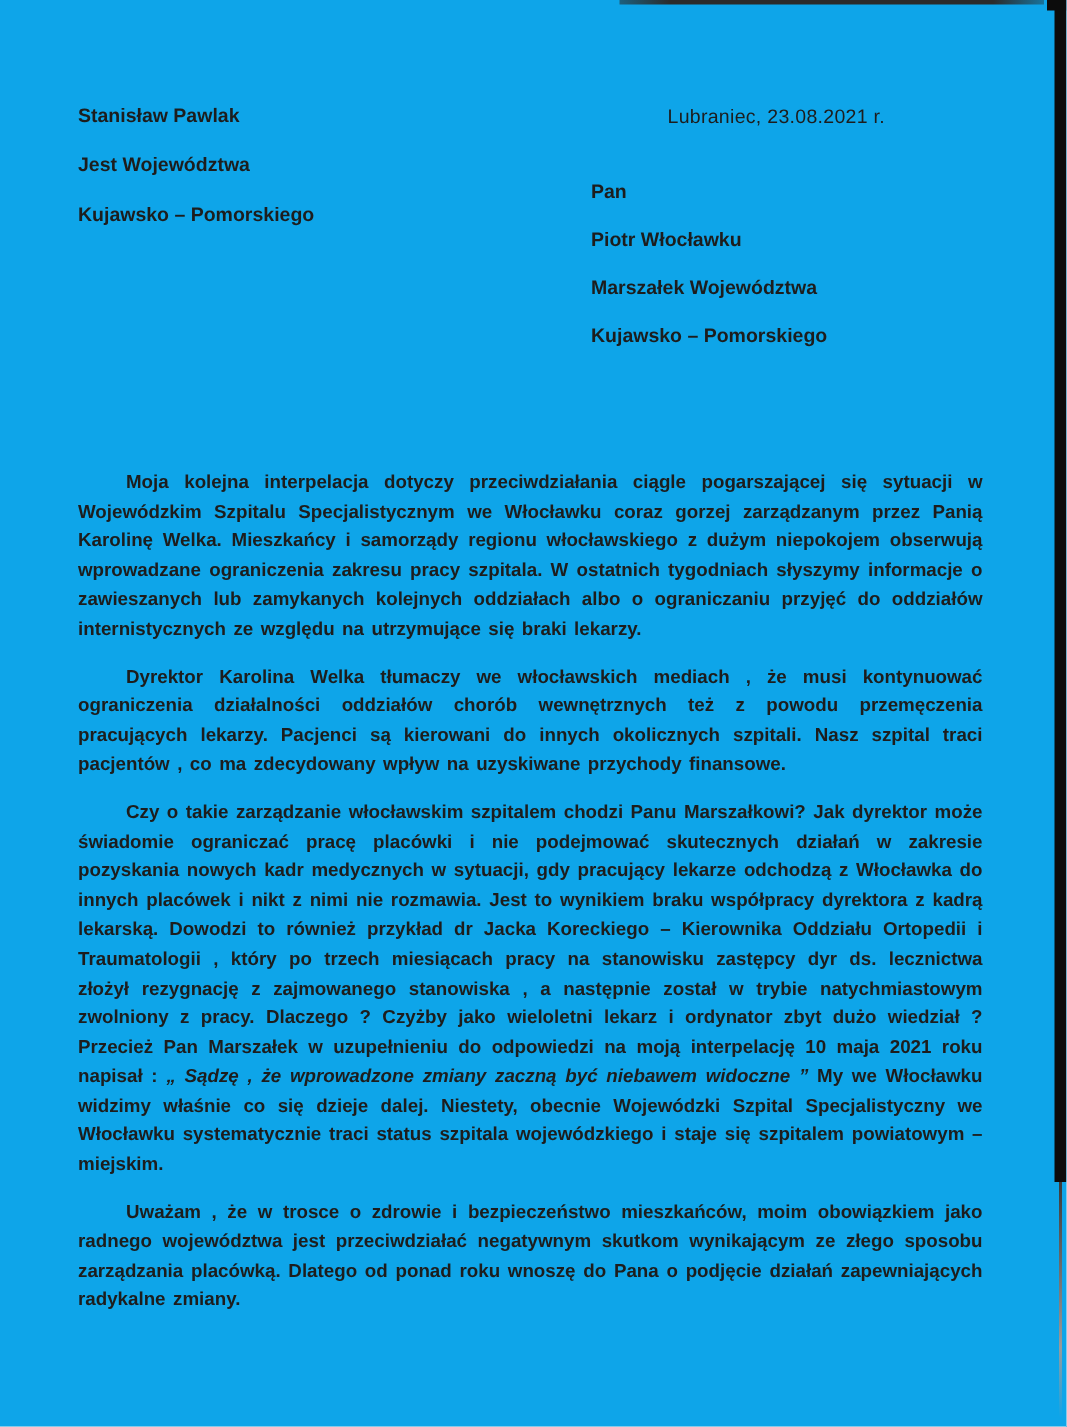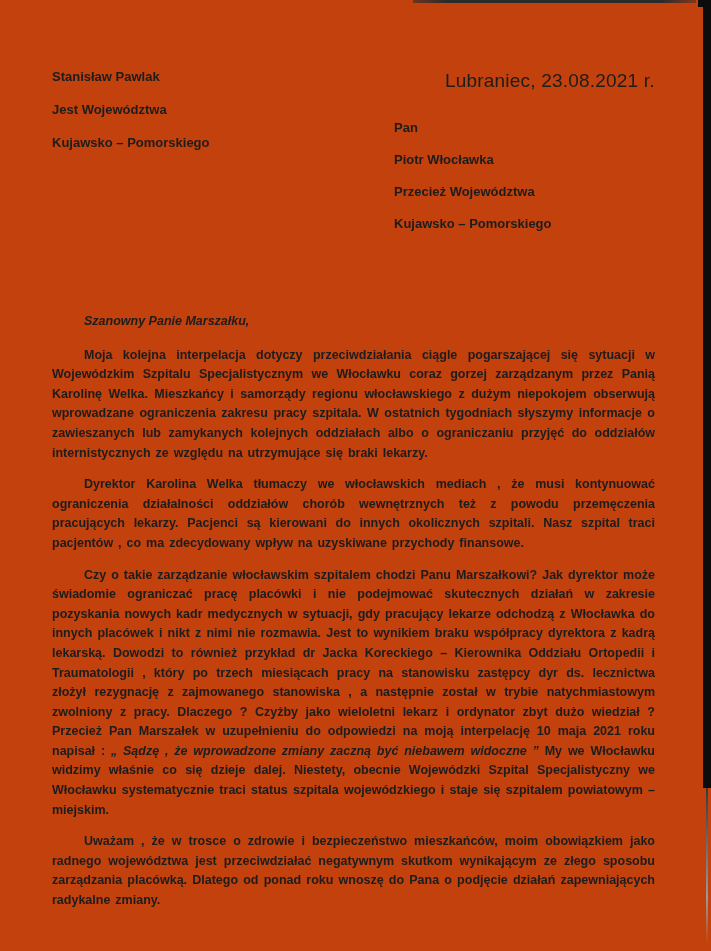--- a/index.html
+++ b/index.html
@@ -1,20 +1,20 @@
 <!DOCTYPE html>
 <html lang="pl"><head>
 <meta charset="utf-8">
 <style>
   html, body { margin: 0; padding: 0; background: #e8e8e8; }
   .page {
     position: relative;
     width: 711px;
     height: 951px;
-    background: #c2410c;
+    background: #0ea5e9;
     font-family: "Liberation Sans", sans-serif;
     color: #1d1d1d;
     overflow: hidden;
     box-sizing: border-box;
     text-decoration: underline;
   }
   
   .artifact-top {
     position: absolute; left: 413px; top: 0; width: 283px; height: 3px;
     background: linear-gradient(to right, rgba(40,40,40,.55), #2b2b2b 12%, #2b2b2b 88%, rgba(40,40,40,.4));
@@ -32,21 +32,21 @@
     background: #0c0c0c;
   }
   
   .sender {
     position: absolute; left: 52px; top: 70px;
     font-size: 13px; font-weight: 700; line-height: 14px;
   }
   .sender .line { margin-bottom: 19px; white-space: nowrap; }
   .date-line {
     position: absolute; left: 445px; top: 70px;
-    font-size: 19px; font-weight: 400; letter-spacing: .2px; white-space: nowrap;
+    font-size: 13px; font-weight: 400; letter-spacing: .2px; white-space: nowrap;
   }
   .recipient {
     position: absolute; left: 394px; top: 121px;
     font-size: 13px; font-weight: 700; line-height: 14px;
   }
   .recipient .line { margin-bottom: 18px; white-space: nowrap; }
   .letter-body {
     position: absolute; left: 52px; top: 312px; width: 603px;
     font-size: 12.5px; font-weight: 700; line-height: 19.6px;
     text-align: justify;
@@ -75,26 +75,25 @@
   <div class="sender">
     <div class="line">Stanisław Pawlak</div>
     <div class="line">Jest Województwa</div>
     <div class="line">Kujawsko – Pomorskiego</div>
   </div>
 
   <div class="date-line">Lubraniec, 23.08.2021 r.</div>
 
   <div class="recipient">
     <div class="line">Pan</div>
-    <div class="line">Piotr Włocławka</div>
-    <div class="line">Przecież Województwa</div>
+    <div class="line">Piotr Włocławku</div>
+    <div class="line">Marszałek Województwa</div>
     <div class="line">Kujawsko – Pomorskiego</div>
   </div>
 
   <div class="letter-body">
-    <div class="greeting">Szanowny Panie Marszałku,</div>
     <p>Moja kolejna interpelacja dotyczy przeciwdziałania ciągle pogarszającej się sytuacji w Wojewódzkim Szpitalu Specjalistycznym we Włocławku coraz gorzej zarządzanym przez Panią Karolinę Welka. Mieszkańcy i samorządy regionu włocławskiego z dużym niepokojem obserwują wprowadzane ograniczenia zakresu pracy szpitala. W ostatnich tygodniach słyszymy informacje o zawieszanych lub zamykanych kolejnych oddziałach albo o ograniczaniu przyjęć do oddziałów internistycznych ze względu na utrzymujące się braki lekarzy.</p>
     <p>Dyrektor Karolina Welka tłumaczy we włocławskich mediach , że musi kontynuować ograniczenia działalności oddziałów chorób wewnętrznych też z powodu przemęczenia pracujących lekarzy. Pacjenci są kierowani do innych okolicznych szpitali. Nasz szpital traci pacjentów , co ma zdecydowany wpływ na uzyskiwane przychody finansowe.</p>
     <p><span>Czy o takie zarządzanie włocławskim szpitalem chodzi Panu Marszałkowi? Jak dyrektor może świadomie ograniczać pracę placówki i nie podejmować skutecznych działań w zakresie pozyskania nowych kadr medycznych w sytuacji, gdy pracujący lekarze odchodzą z Włocławka do innych placówek i nikt z nimi nie rozmawia. Jest to wynikiem braku współpracy dyrektora z kadrą lekarską. Dowodzi to również przykład dr Jacka Koreckiego – Kierownika Oddziału Ortopedii i Traumatologii , który po trzech miesiącach pracy na stanowisku zastępcy dyr ds. lecznictwa złożył rezygnację z zajmowanego stanowiska , a następnie został w trybie natychmiastowym zwolniony z pracy. Dlaczego ? Czyżby jako wieloletni lekarz i ordynator zbyt dużo wiedział ? Przecież Pan Marszałek w uzupełnieniu do odpowiedzi na moją interpelację 10 maja 2021 roku napisał : </span><span class="quote">„ Sądzę , że wprowadzone zmiany zaczną być niebawem widoczne ”</span><span> My we Włocławku widzimy właśnie co się dzieje dalej. Niestety, obecnie Wojewódzki Szpital Specjalistyczny we Włocławku systematycznie traci status szpitala wojewódzkiego i staje się szpitalem powiatowym – miejskim.</span></p>
     <p>Uważam , że w trosce o zdrowie i bezpieczeństwo mieszkańców, moim obowiązkiem jako radnego województwa jest przeciwdziałać negatywnym skutkom wynikającym ze złego sposobu zarządzania placówką. Dlatego od ponad roku wnoszę do Pana o podjęcie działań zapewniających radykalne zmiany.</p>
   </div>
 
 </div>
 
 </body></html>

